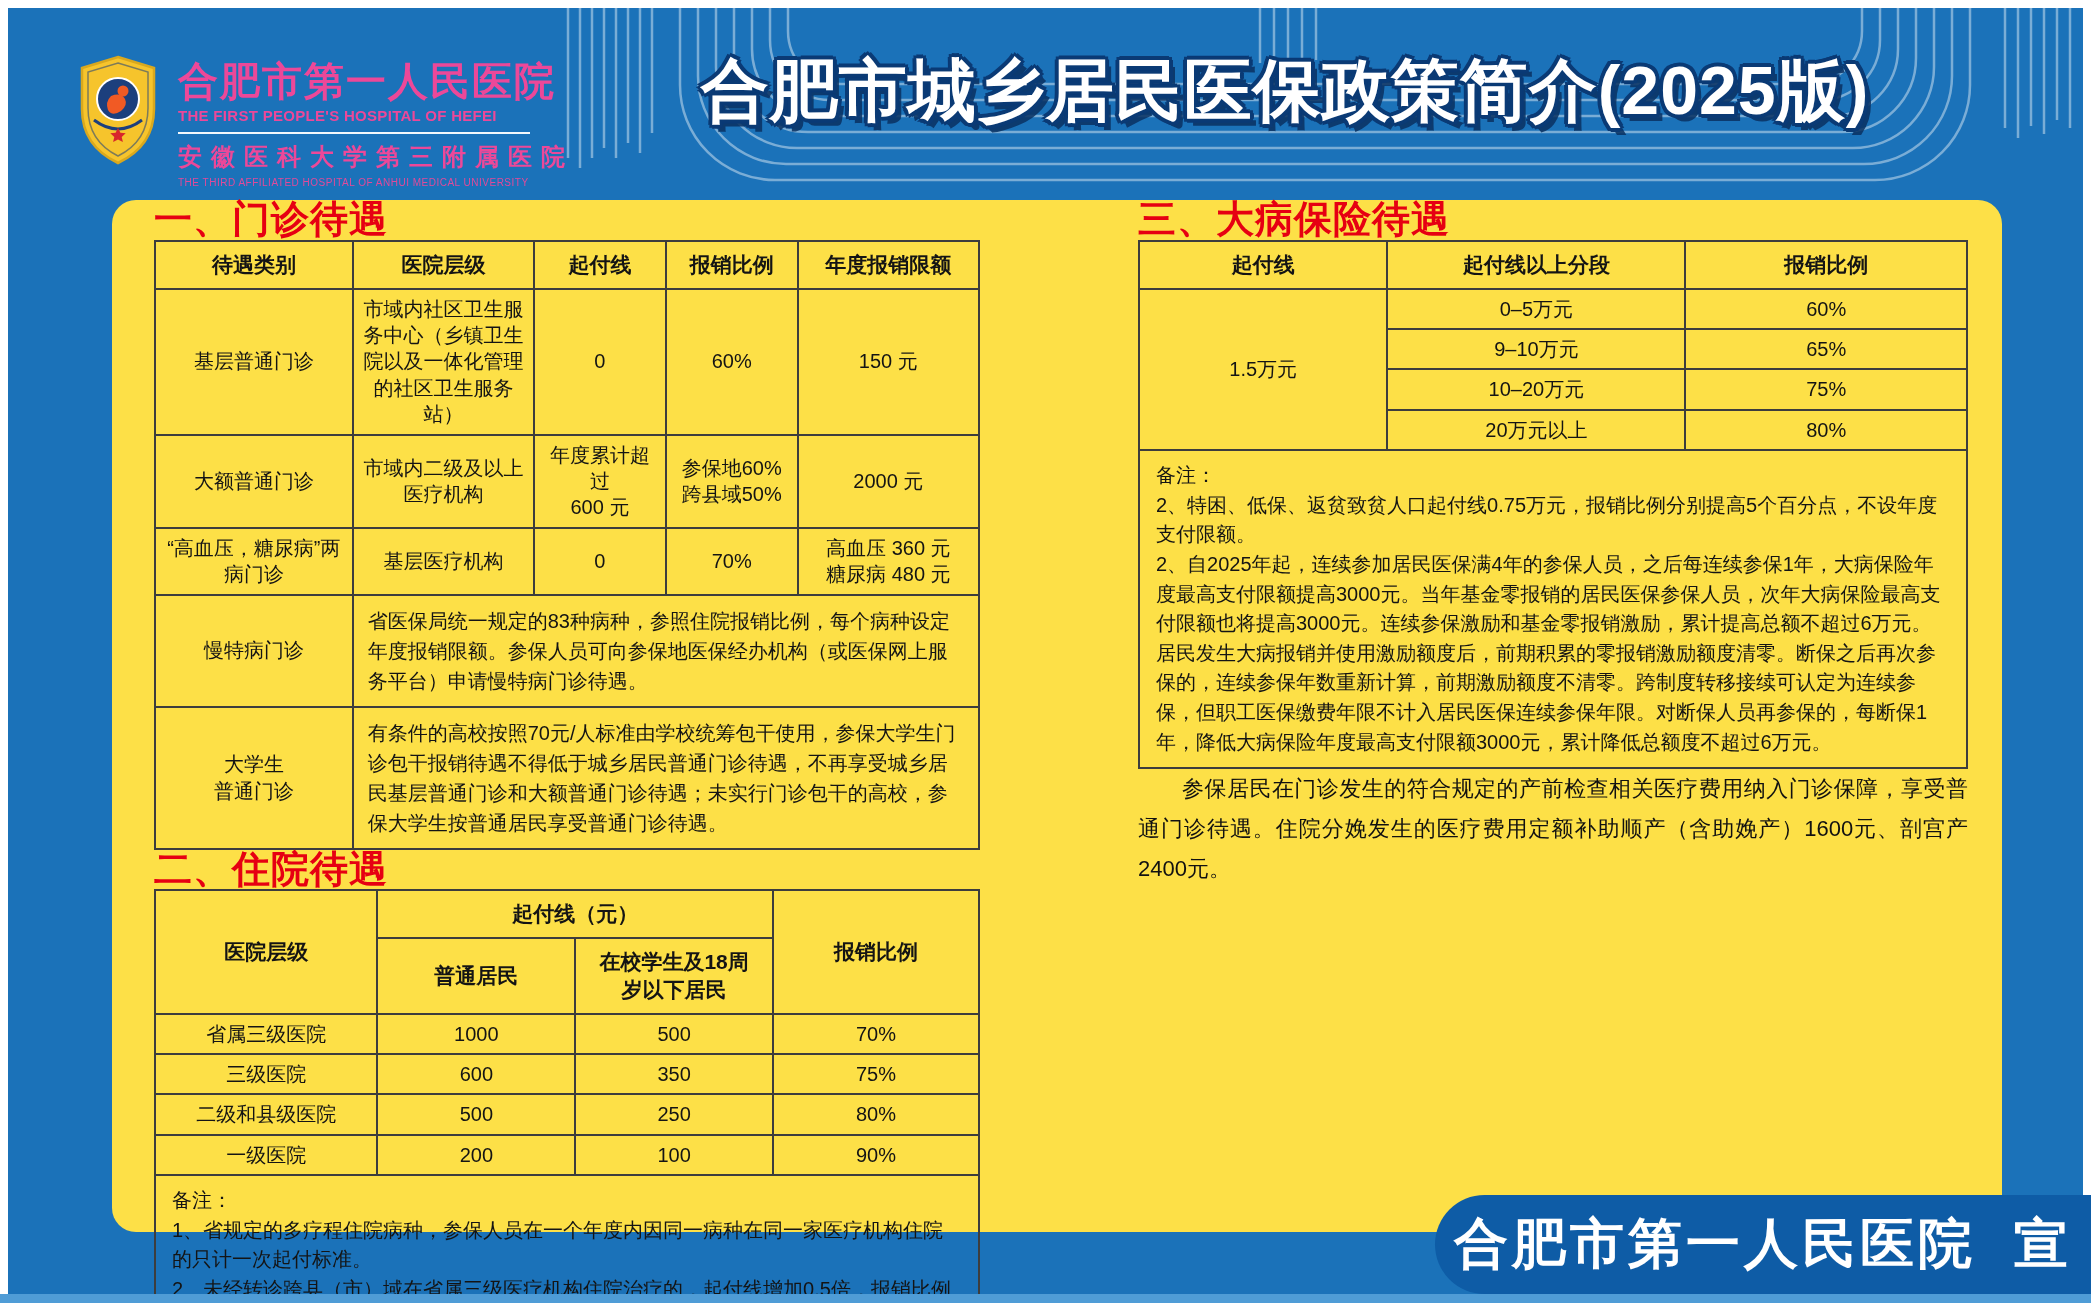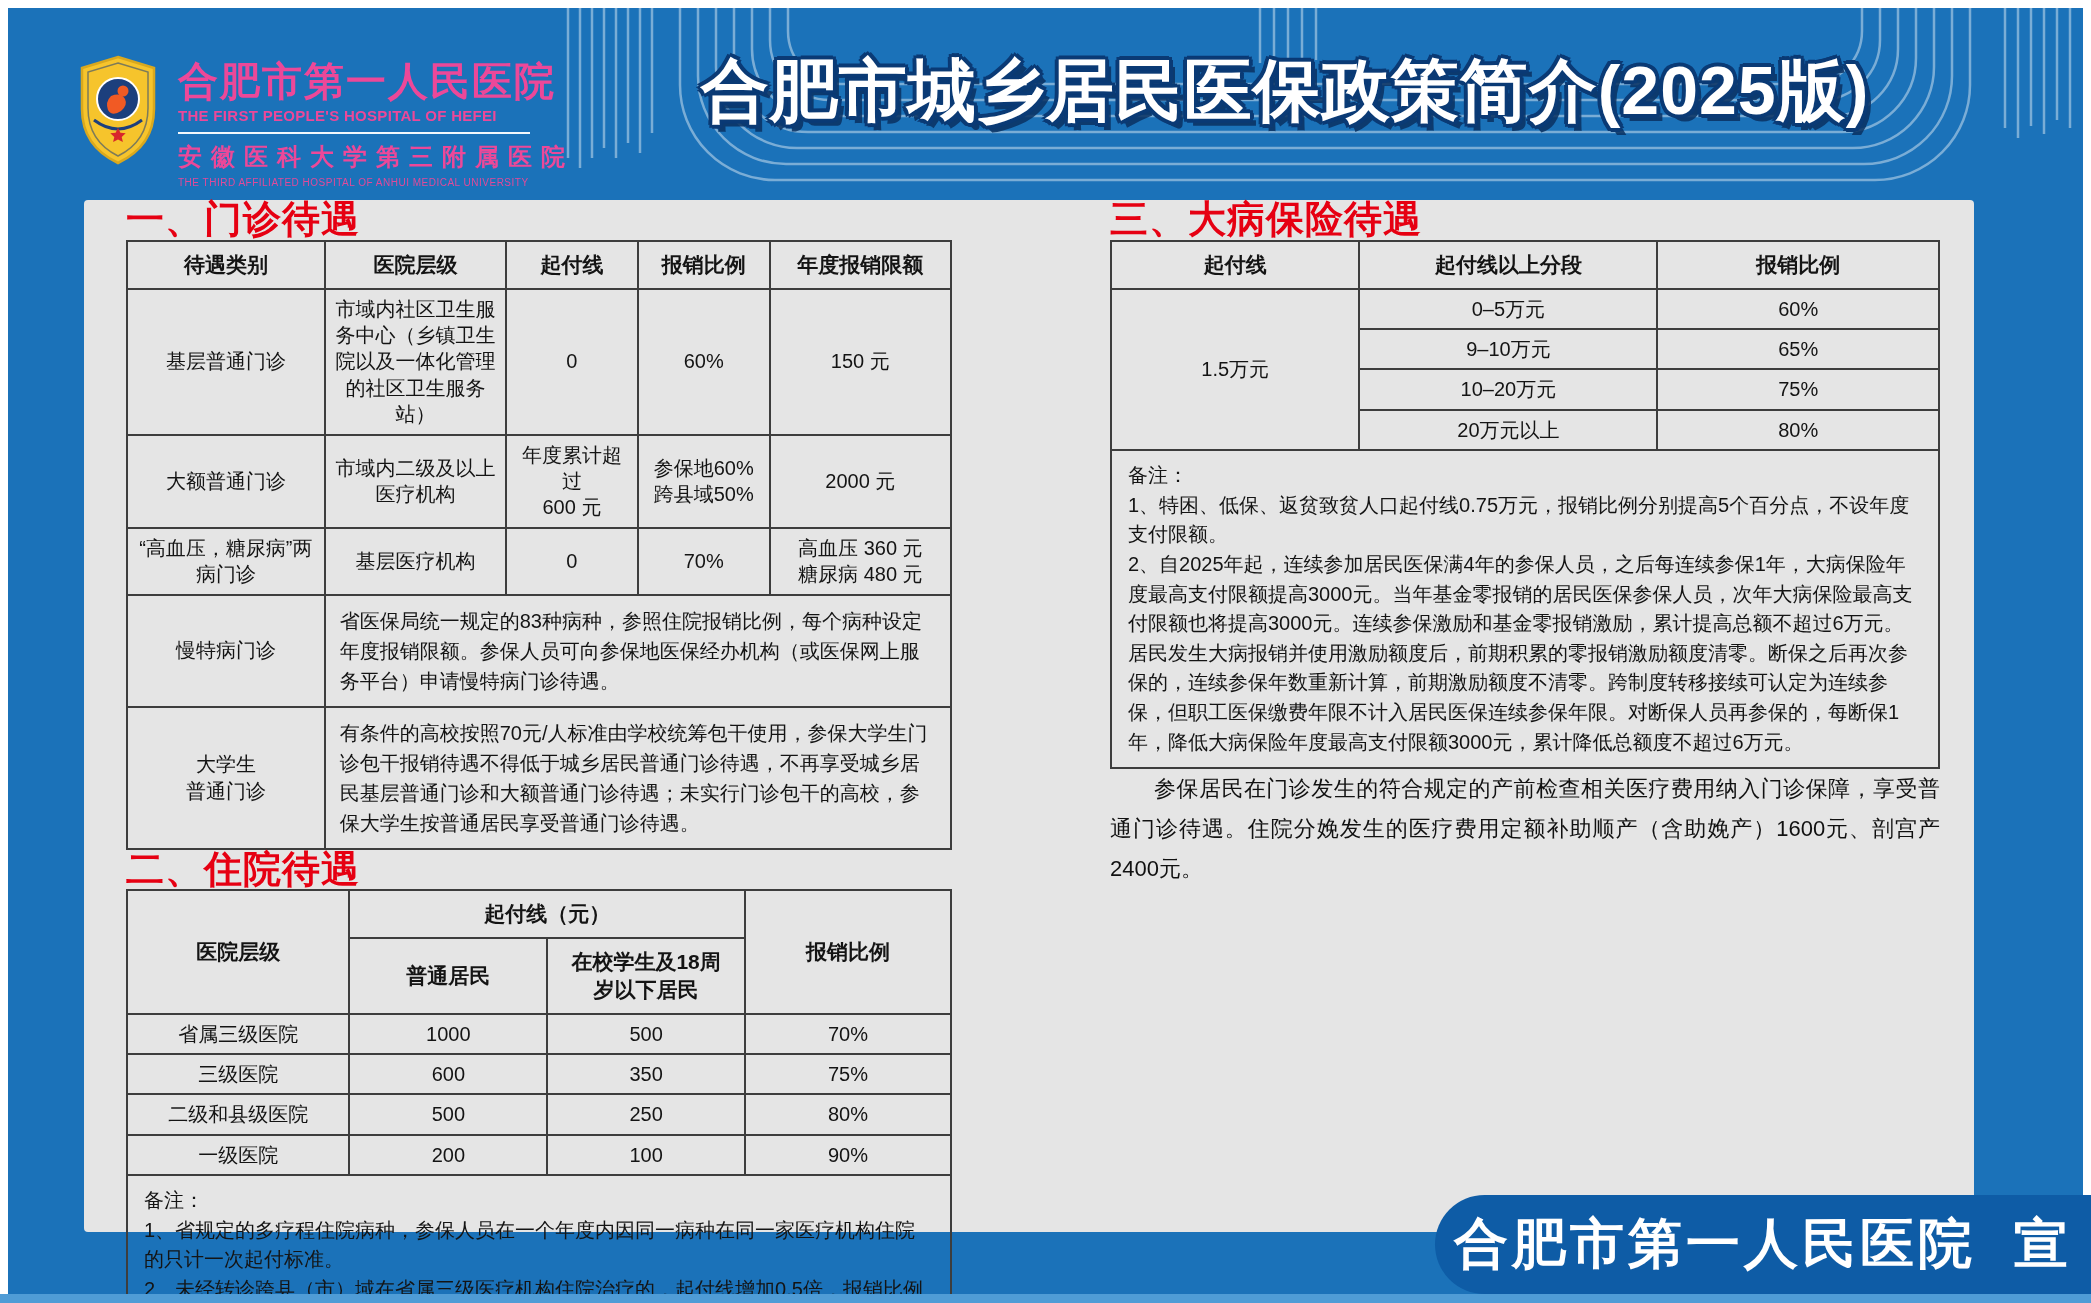--- a/index.html
+++ b/index.html
@@ -17,21 +17,21 @@
   .logo-divider{height:2px;background:#ffffff;opacity:.95;margin:8px 0 7px;width:352px;}
   .affiliate-cn{font-size:24px;font-weight:bold;letter-spacing:9px;white-space:nowrap;}
   .affiliate-en{font-size:10px;margin-top:4px;letter-spacing:.5px;opacity:.95;white-space:nowrap;}
 
   .main-title{position:absolute;left:600px;top:50px;width:1370px;margin:0;text-align:center;
     font-size:68px;font-weight:900;color:#ffffff;letter-spacing:1px;line-height:1.2;white-space:nowrap;
     text-shadow:3px 3px 0 #0a3a75,-3px -3px 0 #0a3a75,3px -3px 0 #0a3a75,-3px 3px 0 #0a3a75,
       0 4px 0 #0a3a75,4px 0 0 #0a3a75,0 -4px 0 #0a3a75,-4px 0 0 #0a3a75,6px 7px 0 rgba(9,48,96,.85);}
 
   
-  .panel{position:absolute;left:84px;top:200px;width:1890px;height:1032px;background:#e5e5e5;border-radius:4px;}
+  .panel{position:absolute;left:112px;top:200px;width:1890px;height:1032px;background:#fde047;border-radius:24px;}
   .col-left{position:absolute;left:42px;top:0;width:826px;}
   .col-right{position:absolute;left:1026px;top:0;width:830px;}
   h2.sec{font-size:38px;font-weight:900;color:#e60012;margin:0;line-height:1.05;letter-spacing:1px;}
   .m-first{margin:48px 0 18px;}
   .m-mid{margin:24px 0 20px;}
   .m-late{margin:46px 0 30px;}
 
   table.tbl{border-collapse:collapse;width:100%;color:#141414;table-layout:fixed;}
   .tbl th,.tbl td{border:2px solid #3d3d3d;text-align:center;vertical-align:middle;
     padding:6px 6px;font-size:20px;line-height:1.32;}
@@ -245,21 +245,21 @@
             <td>10–20万元</td>
             <td>75%</td>
           </tr>
           <tr>
             <td>20万元以上</td>
             <td>80%</td>
           </tr>
           <tr>
             <td colspan="3" class="notes">
               <p>备注：</p>
-              <p>1、特困、低保、返贫致贫人口起付线0.75万元，报销比例分别提高5个百分点，不设年度支付限额。</p>
+              <p>2、特困、低保、返贫致贫人口起付线0.75万元，报销比例分别提高5个百分点，不设年度支付限额。</p>
               <p>2、自2025年起，连续参加居民医保满4年的参保人员，之后每连续参保1年，大病保险年度最高支付限额提高3000元。当年基金零报销的居民医保参保人员，次年大病保险最高支付限额也将提高3000元。连续参保激励和基金零报销激励，累计提高总额不超过6万元。居民发生大病报销并使用激励额度后，前期积累的零报销激励额度清零。断保之后再次参保的，连续参保年数重新计算，前期激励额度不清零。跨制度转移接续可认定为连续参保，但职工医保缴费年限不计入居民医保连续参保年限。对断保人员再参保的，每断保1年，降低大病保险年度最高支付限额3000元，累计降低总额度不超过6万元。</p>
             </td>
           </tr>
         </tbody>
       </table>
 
       <p class="para last">参保居民在门诊发生的符合规定的产前检查相关医疗费用纳入门诊保障，享受普通门诊待遇。住院分娩发生的医疗费用定额补助顺产（含助娩产）1600元、剖宫产2400元。</p>
     </div>
   </div>
 

